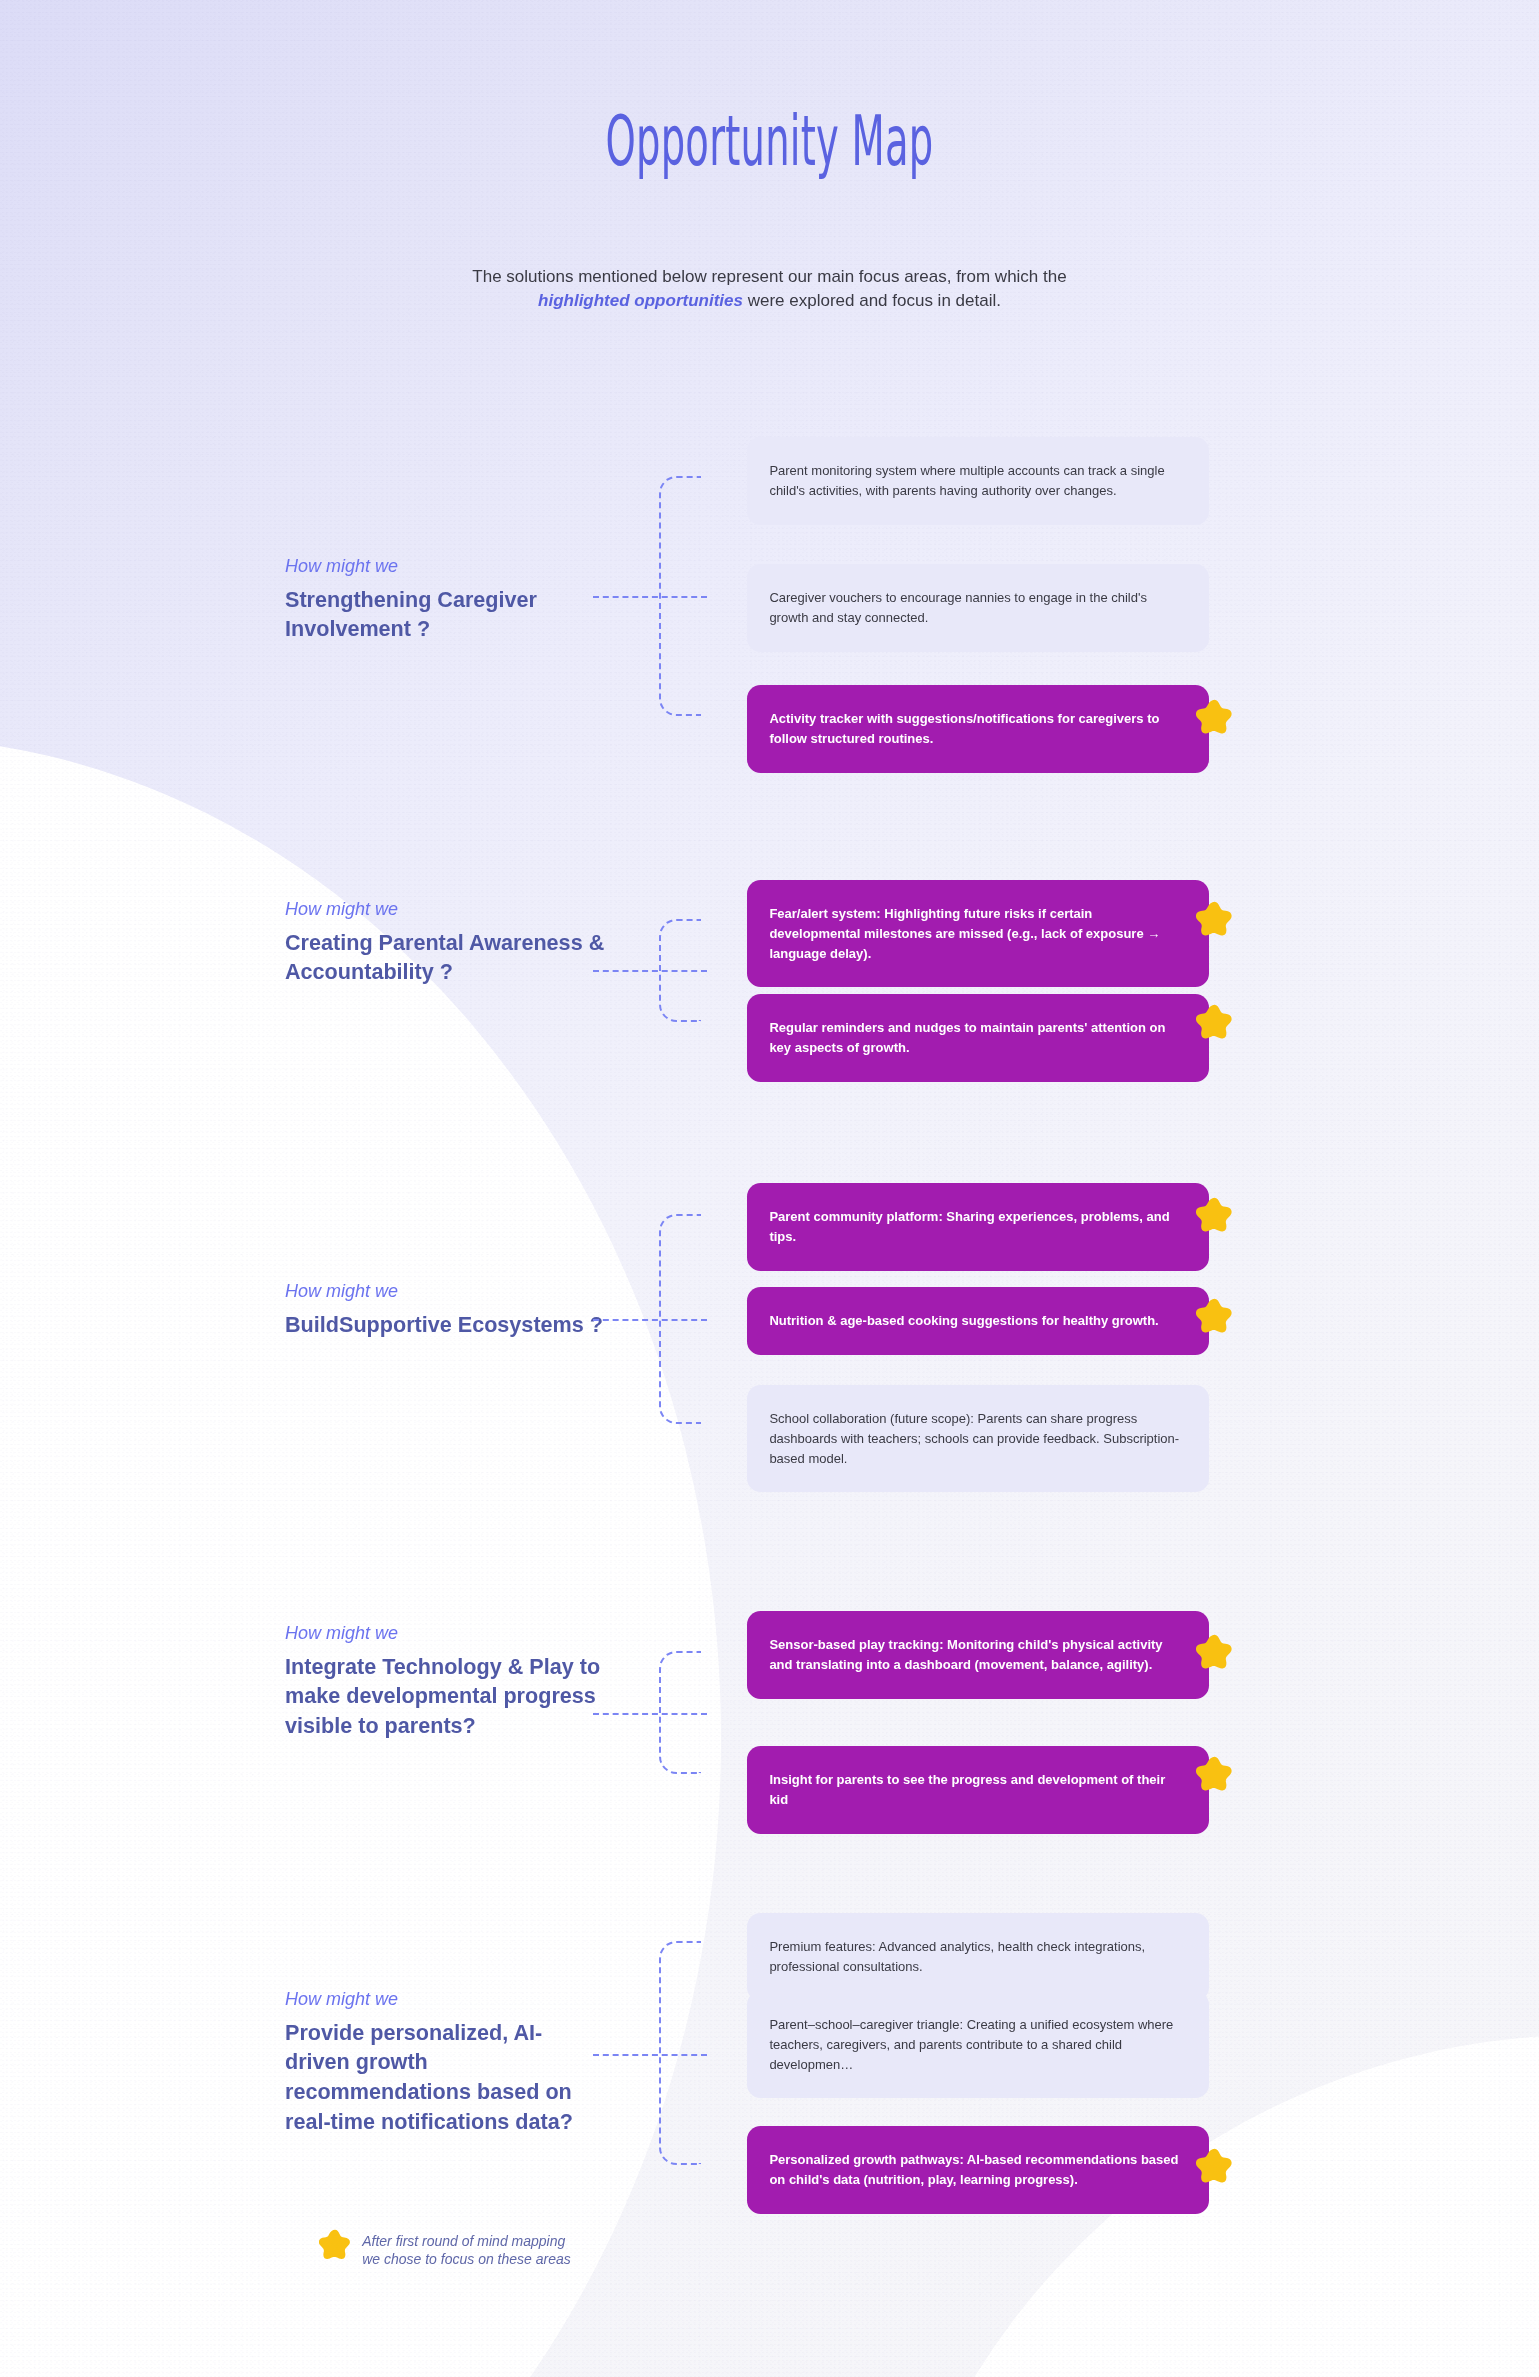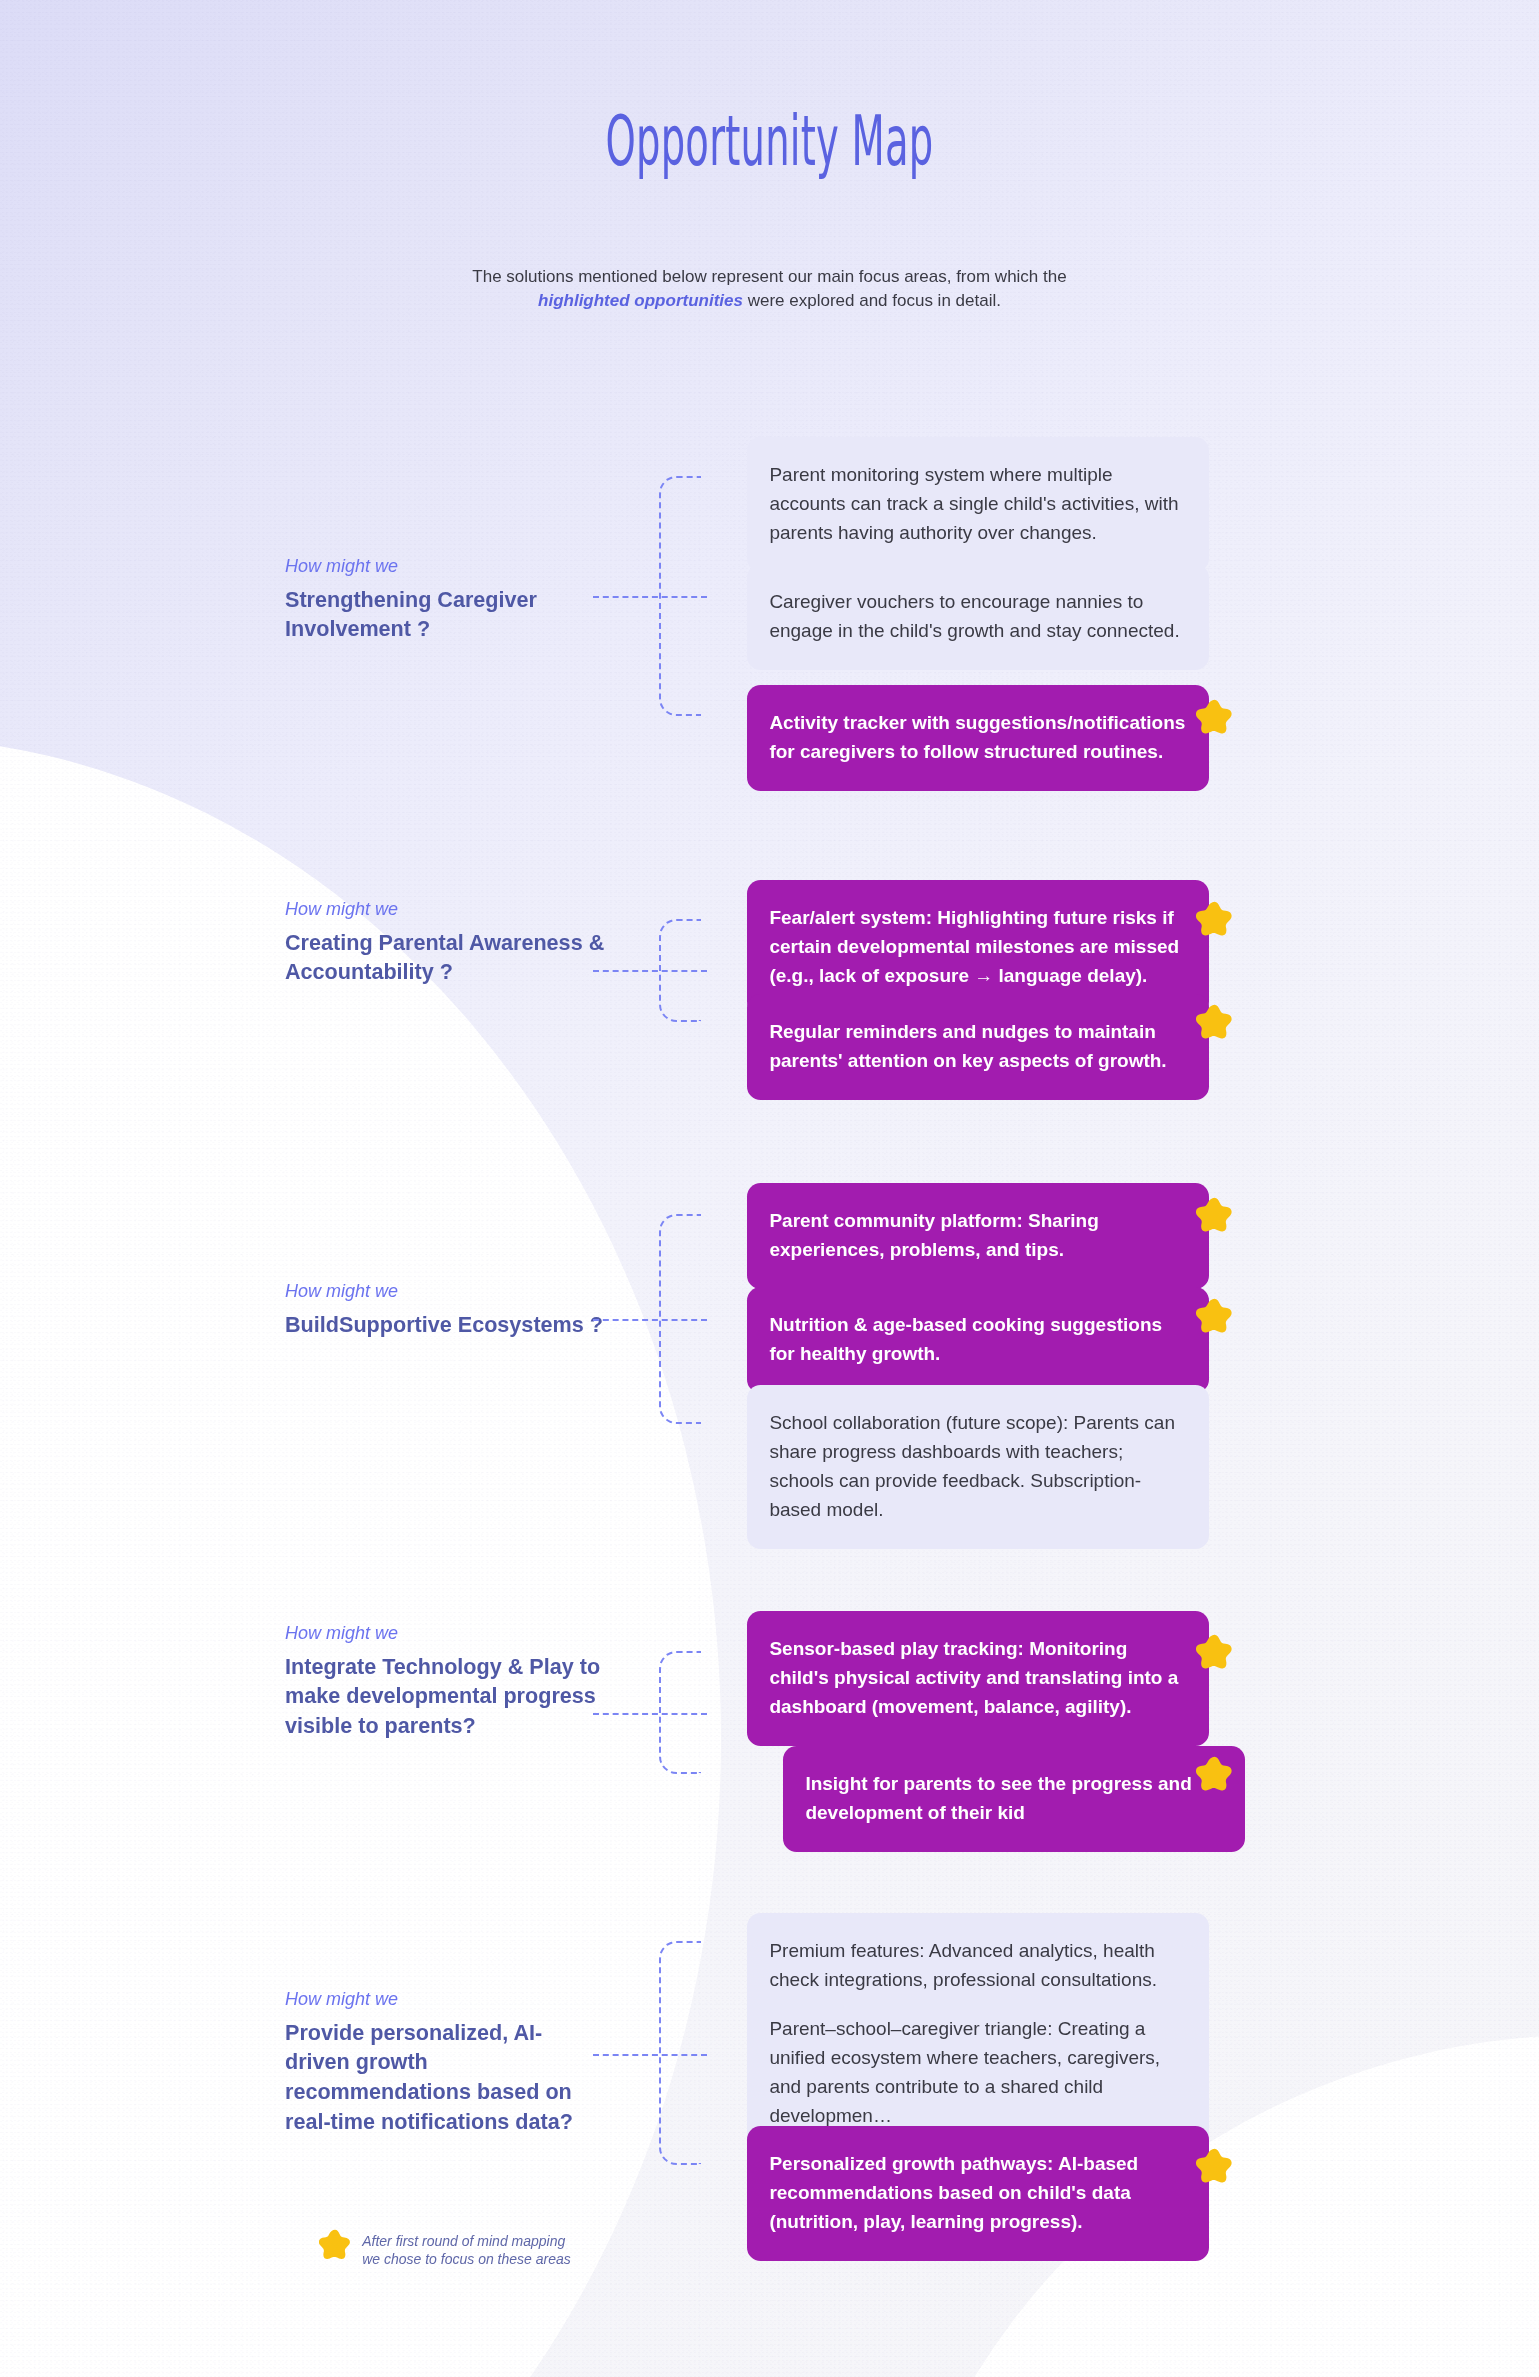--- a/index.html
+++ b/index.html
@@ -128,21 +128,21 @@
     height: 0;
   }
 
   
   .card {
     position: absolute;
     left: 747px;
     width: 462px;
     border-radius: 13.6px;
     padding: 24px 22.4px;
-    font-size: 19px;
+    font-size: 13px;
     line-height: 1.52;
   }
   .card.light {
     background: #e8e8f9;
     color: #3a3a44;
   }
   .card.dark {
     background: #a21caf;
     color: #ffffff;
     font-weight: 600;
@@ -259,21 +259,21 @@
           <div class="qtext">Integrate Technology &amp; Play to make developmental progress visible to parents?</div>
         </div>
         <div class="spine" style="left: 659px; top: 1651px; height: 123px; width: 42px;"></div>
         <div class="stub" style="left: 593px; top: 1713px; width: 114px;"></div>
         <div class="card dark" style="top: 1611px; left: 747px; width: 462px;">Sensor-based play tracking: Monitoring child's physical activity and translating into a dashboard (movement, balance, agility).</div>
         <span class="star" style="top: 1634px;">
           <svg viewBox="0 0 100 96" aria-hidden="true">
             <path d="M50 2 C57 2 61 8 65 17 C68 24 72 26 80 27 C90 28 97 33 97 41 C97 48 92 52 86 58 C81 63 80 67 82 75 C84 85 81 92 74 94 C67 96 62 92 54 89 C50 87.5 46 87.5 42 89 C34 92 29 96 22 94 C15 92 12 85 14 75 C16 67 15 63 10 58 C4 52 -1 48 -1 41 C-1 33 6 28 16 27 C24 26 28 24 31 17 C35 8 43 2 50 2 Z" fill="#f9c111"></path>
           </svg>
         </span>
-        <div class="card dark" style="top: 1746px; left: 747px; width: 462px; margin-left: 36px;">Insight for parents to see the progress and development of their kid</div>
+        <div class="card dark" style="top: 1746px; left: 747px; width: 462px;">Insight for parents to see the progress and development of their kid</div>
         <span class="star" style="top: 1756px;">
           <svg viewBox="0 0 100 96" aria-hidden="true">
             <path d="M50 2 C57 2 61 8 65 17 C68 24 72 26 80 27 C90 28 97 33 97 41 C97 48 92 52 86 58 C81 63 80 67 82 75 C84 85 81 92 74 94 C67 96 62 92 54 89 C50 87.5 46 87.5 42 89 C34 92 29 96 22 94 C15 92 12 85 14 75 C16 67 15 63 10 58 C4 52 -1 48 -1 41 C-1 33 6 28 16 27 C24 26 28 24 31 17 C35 8 43 2 50 2 Z" fill="#f9c111"></path>
           </svg>
         </span>
       </div>
       <div class="group">
         <div class="question" style="top: 1988px;">
           <div class="hmw">How might we</div>
           <div class="qtext">Provide personalized, AI-driven growth recommendations based on real-time notifications data?</div>

